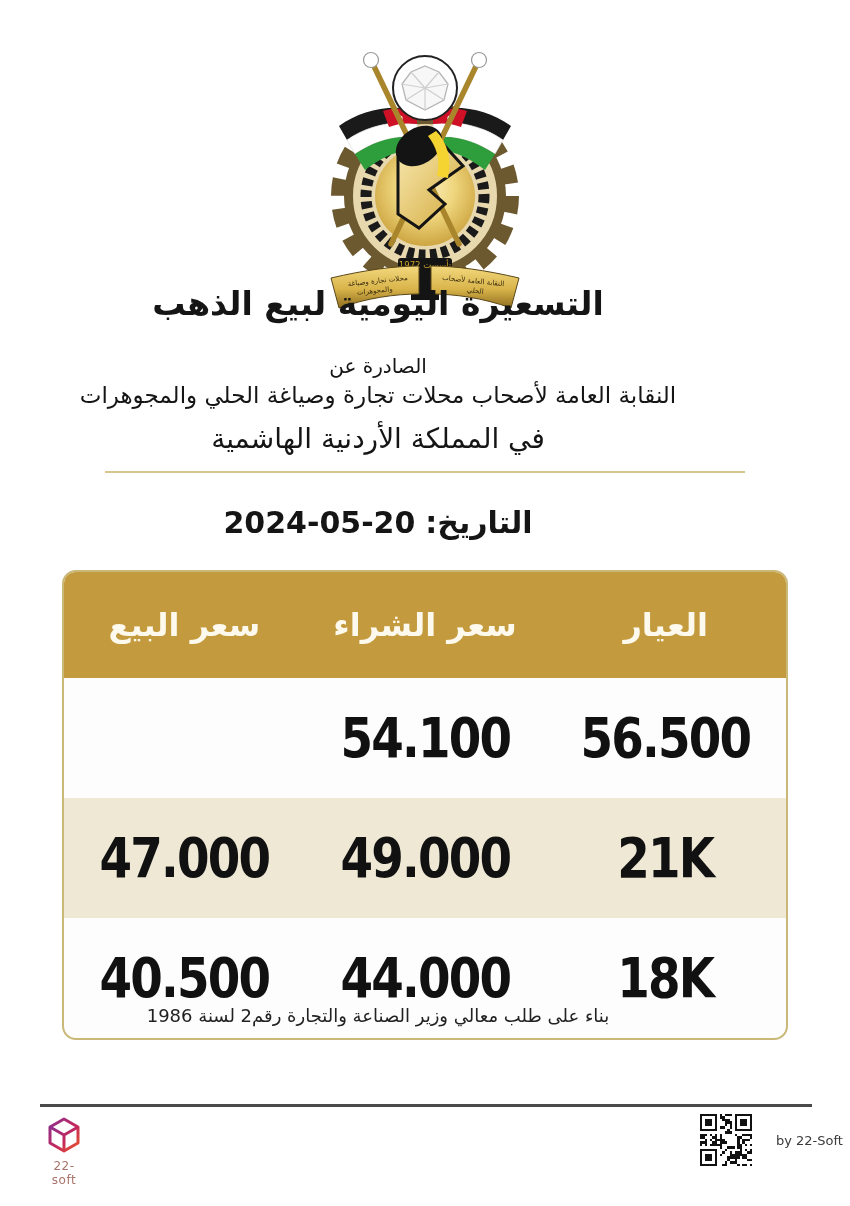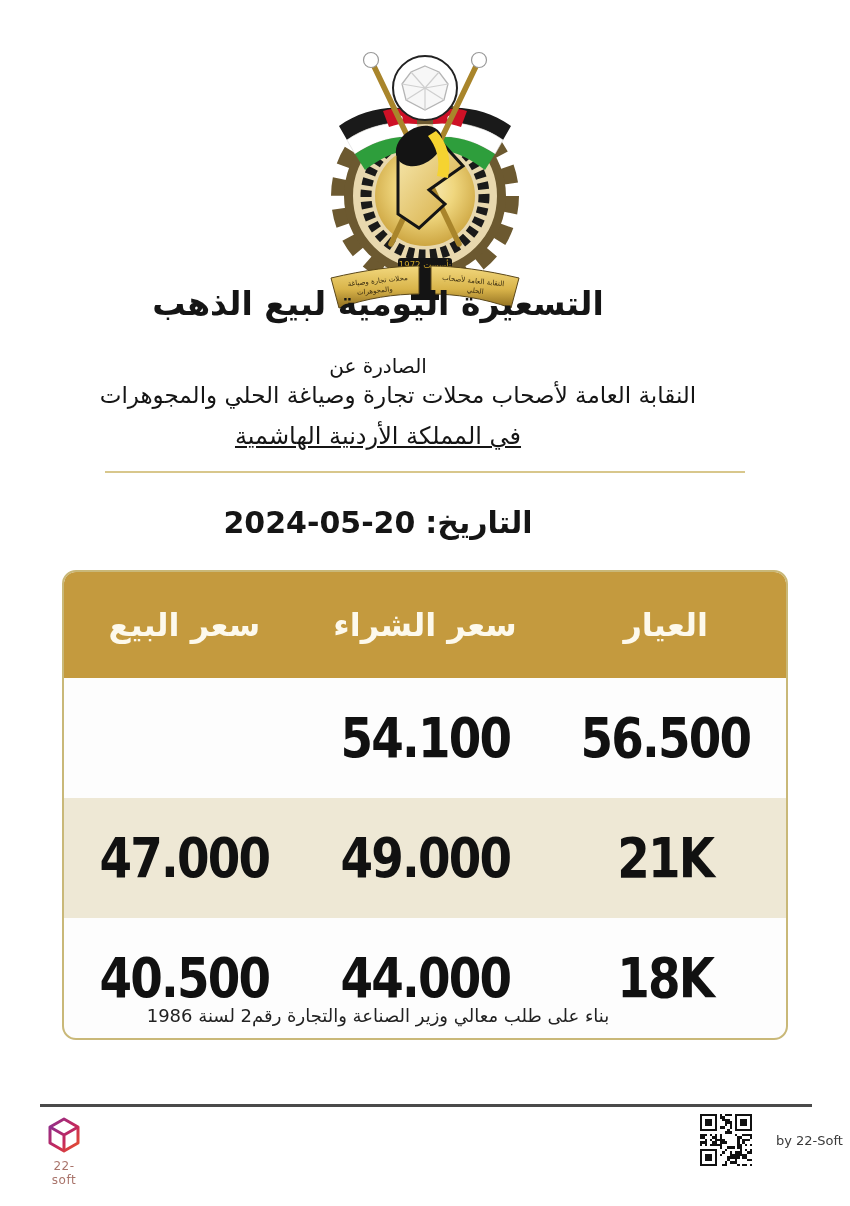--- a/index.html
+++ b/index.html
@@ -7,22 +7,22 @@
     width:850px;height:1206px;position:relative;background:#ffffff;
     font-family:"DejaVu Sans","Liberation Sans",sans-serif;color:#151515;overflow:hidden;
   }
   .abs{position:absolute;}
   .center{left:0;width:756px;text-align:center;}
   
   .emblem{left:50%;top:28px;transform:translateX(-50%);}
   
   .title{top:284px;font-size:33px;font-weight:700;letter-spacing:0;}
   .issued{top:354px;font-size:20px;font-weight:400;}
-  .syndicate{top:382px;font-size:23px;font-weight:500;padding-left:20px;}
-  .country{top:422px;font-size:24px;font-weight:500;text-decoration:underline;}
+  .syndicate{top:382px;font-size:23px;font-weight:500;}
+  .country{top:422px;font-size:28px;font-weight:500;}
   .gold-underline{top:471px;left:105px;width:640px;height:2px;background:#D8C78C;}
   .date-line{top:505px;font-size:30px;font-weight:600;direction:rtl;}
   .date-line .lbl{margin-left:10px;}
   
   .price-table{
     left:62px;top:570px;width:726px;height:470px;
     border:2px solid #C9B878;border-radius:14px;background:#fdfdfd;
     box-sizing:border-box;overflow:hidden;direction:rtl;
     display:flex;flex-direction:column;
   }

